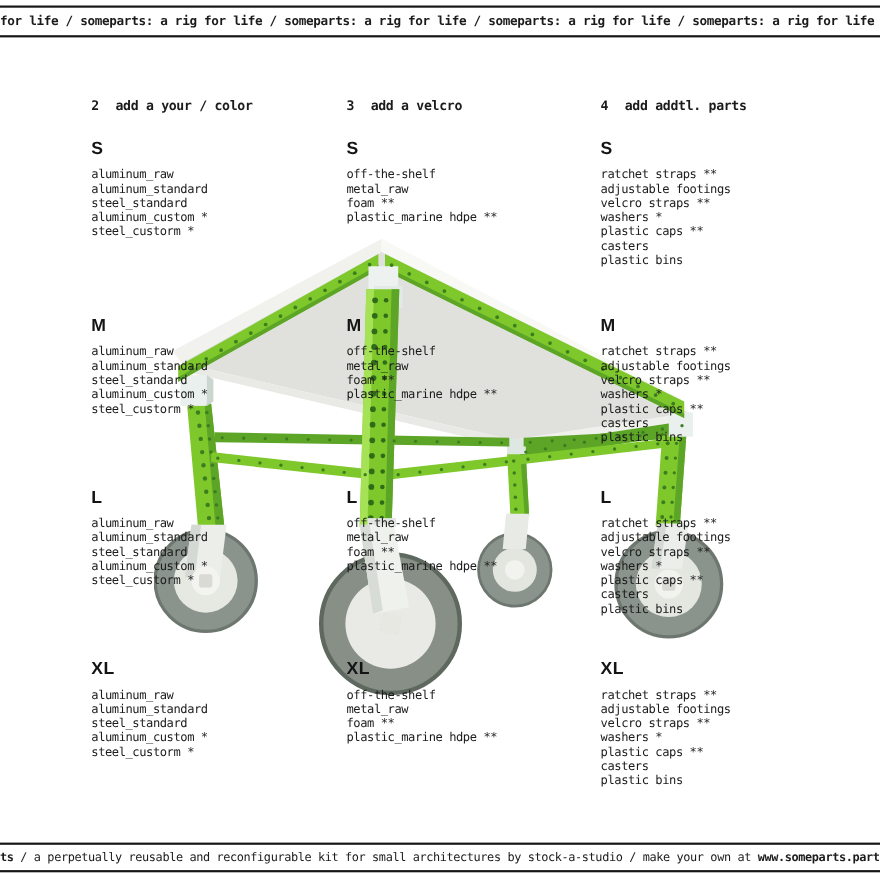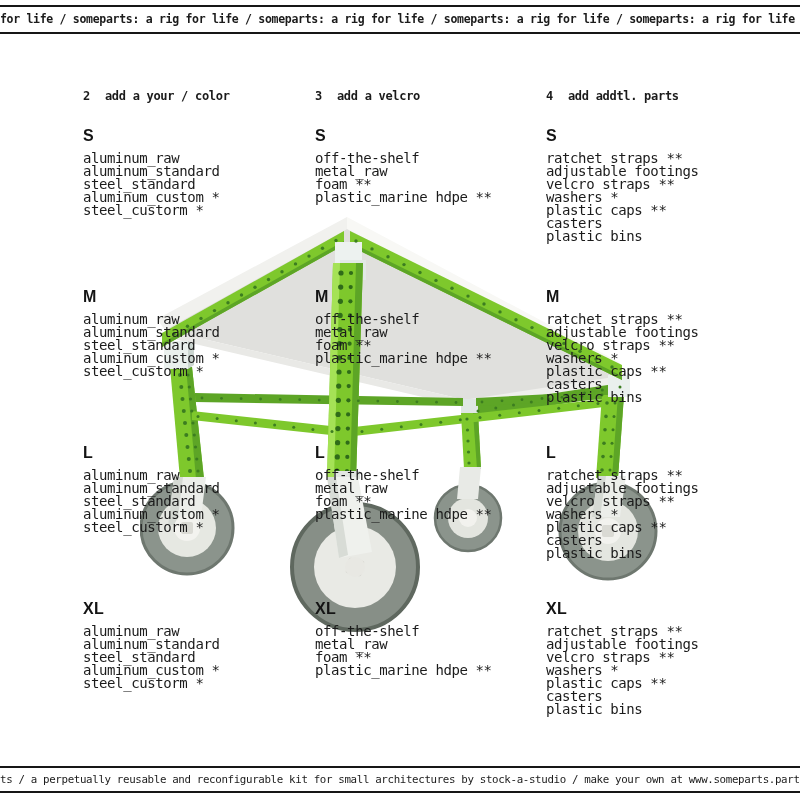--- a/index.html
+++ b/index.html
@@ -8,31 +8,31 @@
     background:#ffffff;color:#1b1b1b;
     font-family:"DejaVu Sans Mono",monospace;
   }
   .bar{
     position:absolute;left:0;width:800px;box-sizing:border-box;
     border-top:2px solid #161616;border-bottom:2px solid #161616;
     white-space:nowrap;overflow:hidden;background:#fff;z-index:5;
   }
   .marquee{top:5px;height:29px;font-weight:700;font-size:11.5px;line-height:25px;letter-spacing:-0.3px}
   .footer{top:766px;height:27px;font-size:10.8px;line-height:23px;letter-spacing:-0.35px}
-  .footer .b{font-weight:400}
+  .footer .b{font-weight:700}
   .col-header{
     position:absolute;top:89px;z-index:4;display:flex;gap:15px;
     font-weight:700;font-size:12px;letter-spacing:-0.3px;
   }
   .size-section{position:absolute;width:230px;z-index:4}
   .size-label{
     font-family:"Liberation Sans",sans-serif;font-weight:bold;
     font-size:16px;letter-spacing:0.4px;color:#141414;
   }
-  .option-list{margin-top:7px;font-size:14px;line-height:13px;letter-spacing:-0.4px}
+  .option-list{margin-top:7px;font-size:11px;line-height:13px;letter-spacing:-0.4px}
   .option-item{white-space:pre}
   #render-svg{position:absolute;left:140px;top:215px;width:590px;height:425px;z-index:1}
 </style>
 </head>
 <body>
 
 <div class="bar marquee"><span>for life / someparts: a rig for life / someparts: a rig for life / someparts: a rig for life / someparts: a rig for life / someparts: a rig for life /</span></div>
 
 <div class="col-header" style="left:83px">
     <span>2</span>

